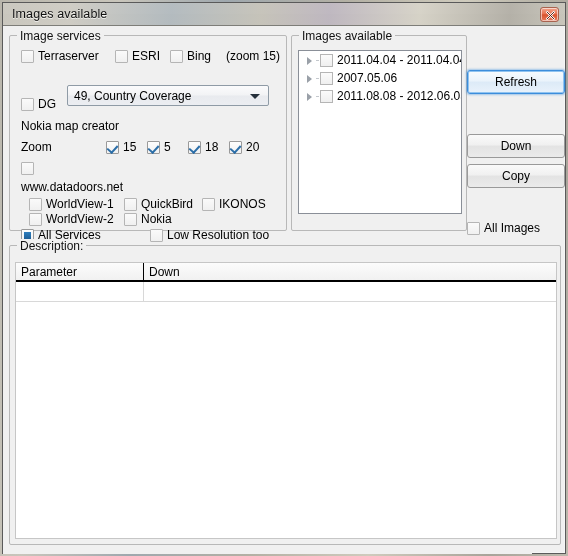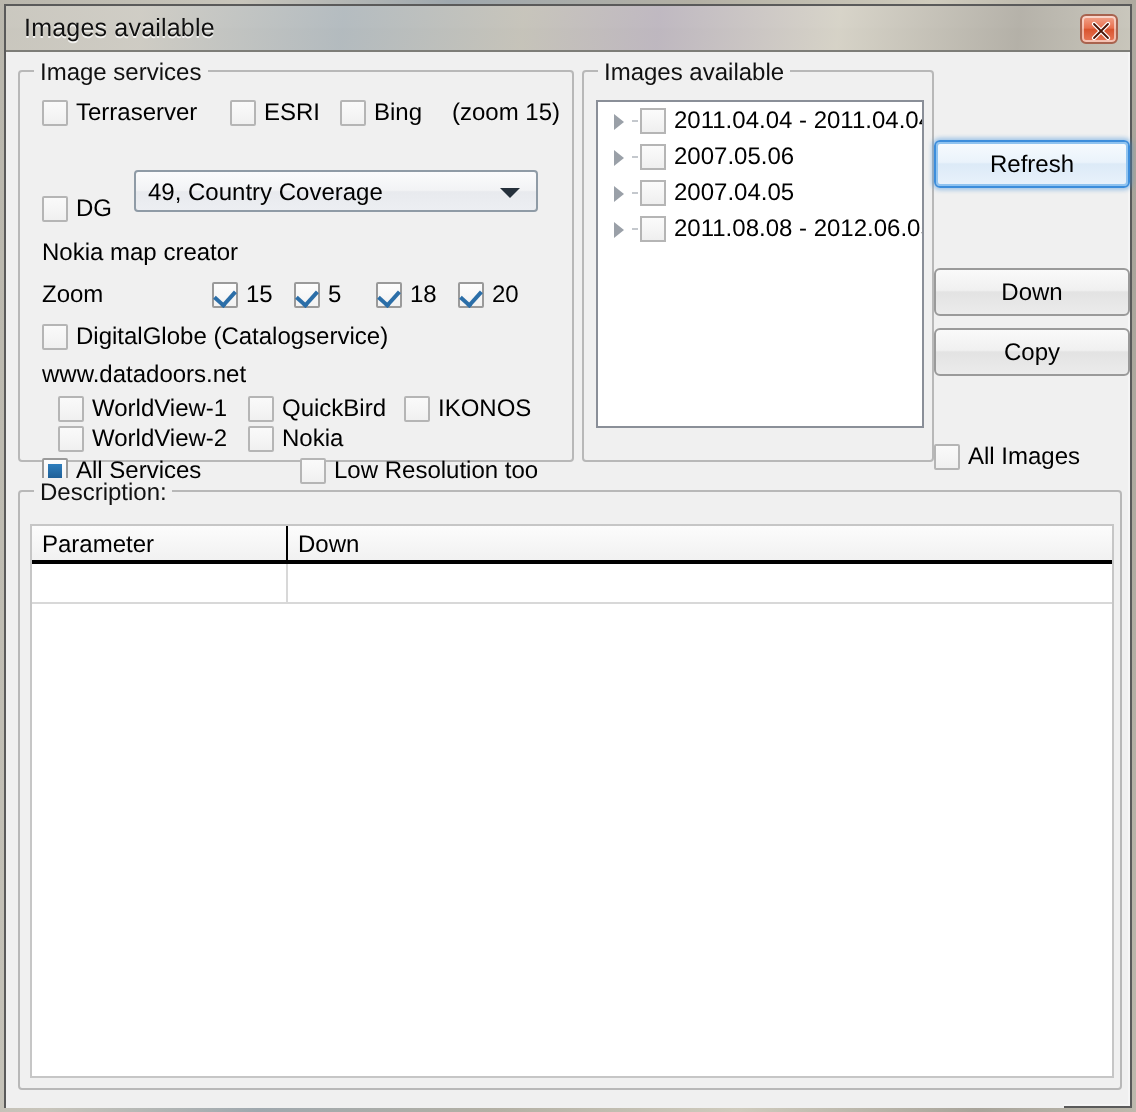--- a/index.html
+++ b/index.html
@@ -303,21 +303,20 @@
       <div class="cb checked" style="left:137px; top:105px;"></div>
       <div class="cblabel" style="left:154px; top:104px;">5</div>
 
       <div class="cb checked" style="left:178px; top:105px;"></div>
       <div class="cblabel" style="left:195px; top:104px;">18</div>
 
       <div class="cb checked" style="left:219px; top:105px;"></div>
       <div class="cblabel" style="left:236px; top:104px;">20</div>
 
       <div class="cb disabled" style="left:11px; top:126px;"></div>
-      <div class="cblabel" style="left:28px; top:125px;">DigitalGlobe (Catalogservice)</div>
 
       <div class="plain" style="left:11px; top:144px;">www.datadoors.net</div>
 
       <div class="cb disabled" style="left:19px; top:162px;"></div>
       <div class="cblabel" style="left:36px; top:161px;">WorldView-1</div>
 
       <div class="cb disabled" style="left:114px; top:162px;"></div>
       <div class="cblabel" style="left:131px; top:161px;">QuickBird</div>
 
       <div class="cb disabled" style="left:192px; top:162px;"></div>
@@ -349,26 +348,20 @@
         <div class="tnode">
           <span class="texp"></span>
           <span class="tdot"></span>
           <span class="tcb"></span>
           <span class="tlabel">2007.05.06</span>
         </div>
         <div class="tnode">
           <span class="texp"></span>
           <span class="tdot"></span>
           <span class="tcb"></span>
-          <span class="tlabel">2007.04.05</span>
-        </div>
-        <div class="tnode">
-          <span class="texp"></span>
-          <span class="tdot"></span>
-          <span class="tcb"></span>
           <span class="tlabel">2011.08.08 - 2012.06.05</span>
         </div>
       </div>
     </div>
 
     <div class="btn focused" style="left:464px; top:44px;">Refresh</div>
     <div class="btn" style="left:464px; top:108px;">Down</div>
     <div class="btn" style="left:464px; top:138px;">Copy</div>
 
     <div class="cb disabled" style="left:464px; top:196px;"></div>

